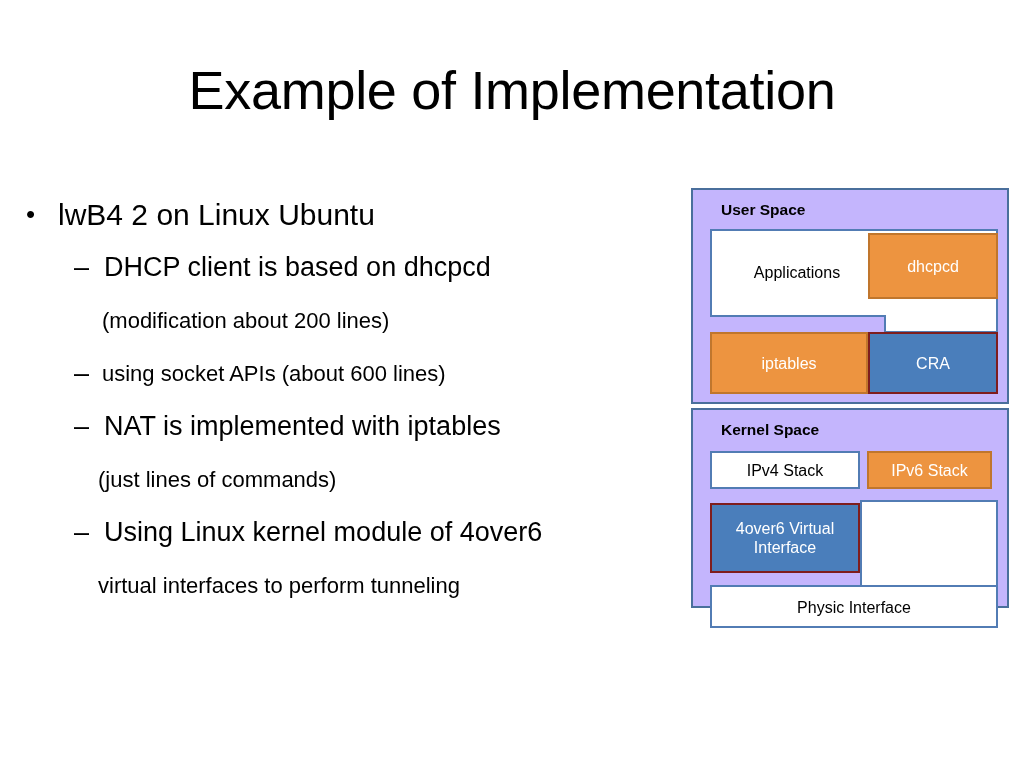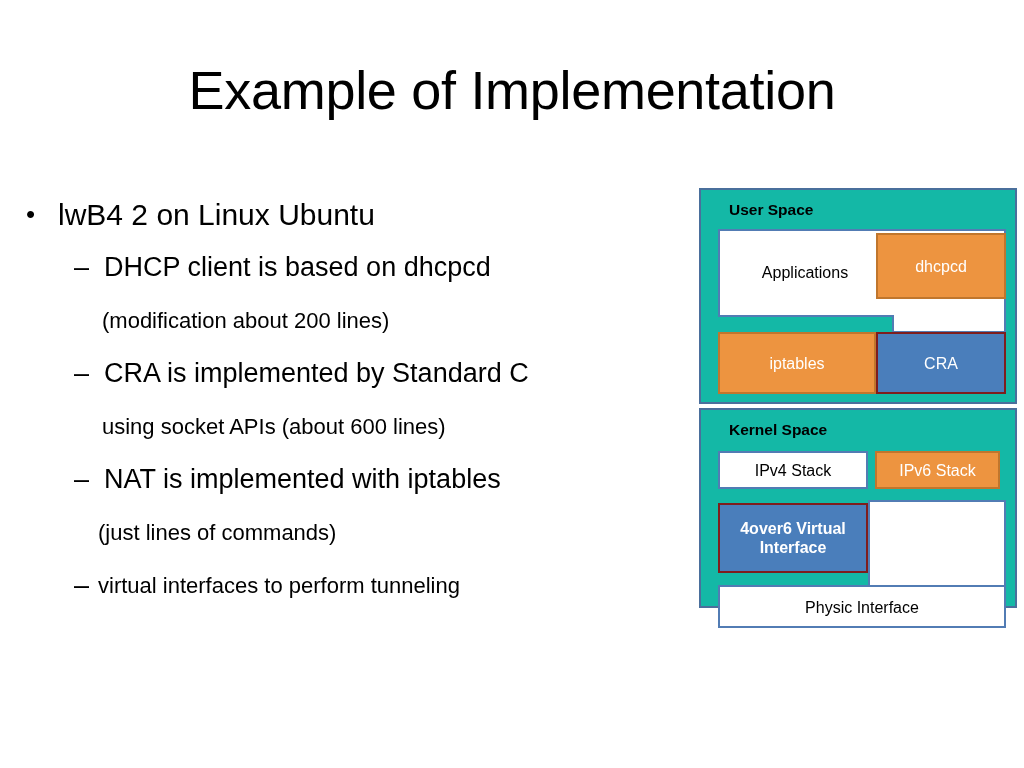--- a/index.html
+++ b/index.html
@@ -81,23 +81,23 @@
   #diagram {
     position: absolute;
     left: 691px;
     top: 188px;
     width: 318px;
     height: 450px;
   }
 
   .space-panel {
     position: absolute;
-    left: 8px;
+    left: 0;
     box-sizing: border-box;
-    background: #14b8a6;
+    background: #c4b5fd;
     border: 2px solid #4a6f9c;
   }
   #user-space-panel  { top: 0px;   width: 318px; height: 216px; }
   #kernel-space-panel{ top: 220px; width: 318px; height: 200px; }
 
   .panel-label {
     position: absolute;
     left: 28px;
     top: 11px;
     font-size: 15.5px;
@@ -172,21 +172,21 @@
   
   #ipv4-node { left: 17px;  top: 41px; width: 150px; height: 38px; }
   #ipv6-node { left: 174px; top: 41px; width: 125px; height: 38px; }
 
   #physic-shape { left: 17px; top: 90px; width: 288px; height: 128px; }
   #physic-shape .seg-a { left: 150px; top: 0px;  width: 138px; height: 128px; }
   #physic-shape .seg-b { left: 0px;   top: 85px; width: 288px; height: 43px; }
   #physic-shape .cov-1 { left: 152px; top: 87px; width: 134px; height: 12px; }
   #physic-shape .lbl   { left: 0px;   top: 88px; width: 288px; height: 38px; }
 
-  #fourover6-node { left: 17px; top: 93px; width: 150px; height: 70px; font-weight: bold; }
+  #fourover6-node { left: 17px; top: 93px; width: 150px; height: 70px; }
   #fourover6-node .stack { display: block; }
 </style>
 </head>
 <body>
 
 <div id="slide-title">Example of Implementation</div>
 
 <div id="body-column">
 
   <div class="bullet-l1">
@@ -198,38 +198,38 @@
     <span class="marker">–</span>
     <span>DHCP client is based on dhcpcd</span>
   </div>
 
   <div class="cont-l2">
     <span>(modification about 200 lines)</span>
   </div>
 
   <div class="bullet-l2">
     <span class="marker">–</span>
-    <span>CRA is implemented by Standard C</span>
   </div>
 
   <div class="cont-l2">
     <span>using socket APIs (about 600 lines)</span>
   </div>
 
   <div class="bullet-l2">
     <span class="marker">–</span>
     <span>NAT is implemented with iptables</span>
   </div>
 
   <div class="cont-l2 tight">
     <span>(just lines of commands)</span>
   </div>
 
   <div class="bullet-l2">
     <span class="marker">–</span>
+    <span>Using Linux kernel module of 4over6</span>
   </div>
 
   <div class="cont-l2 tight">
     <span>virtual interfaces to perform tunneling</span>
   </div>
 
 </div>
 
 <div id="diagram">
 

